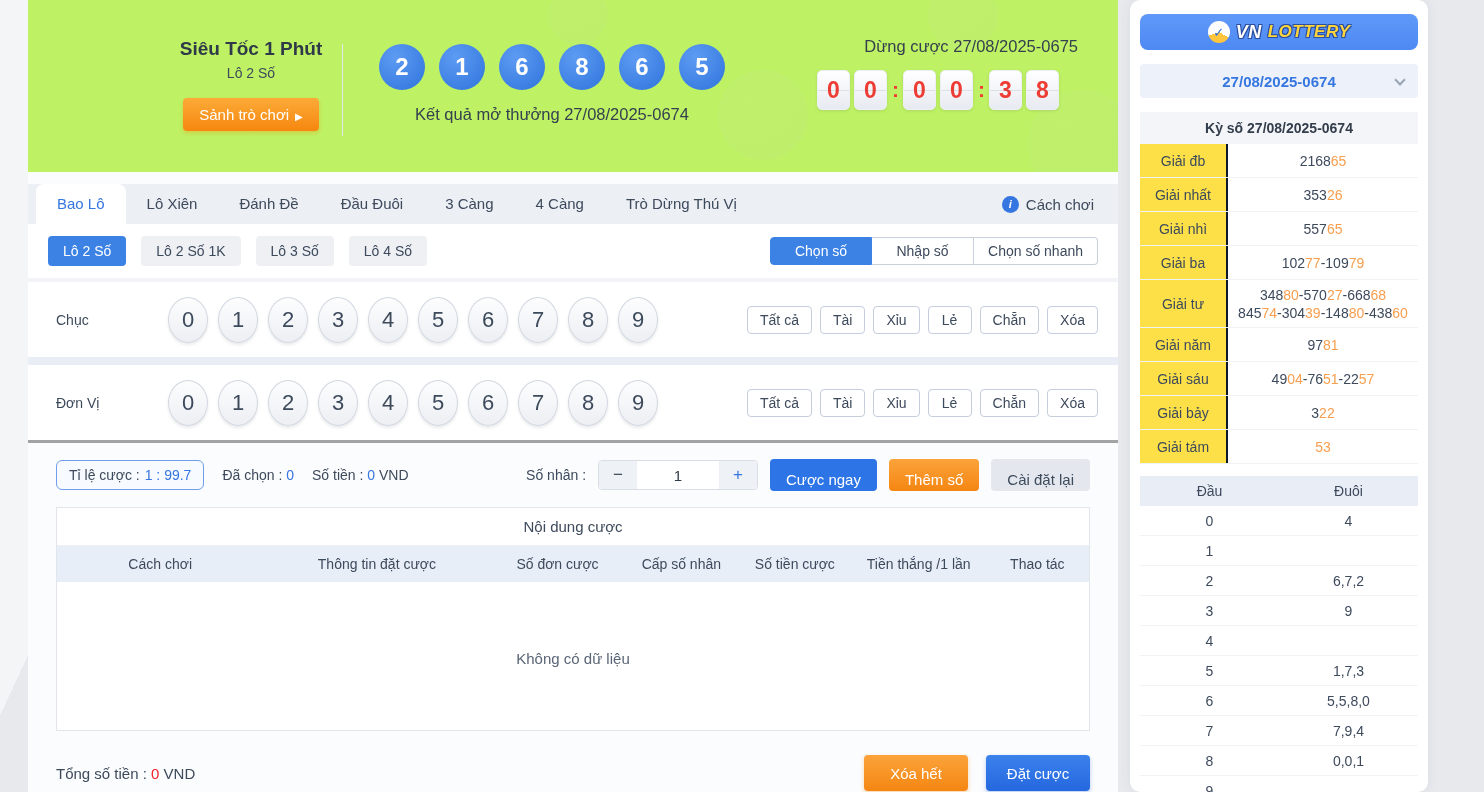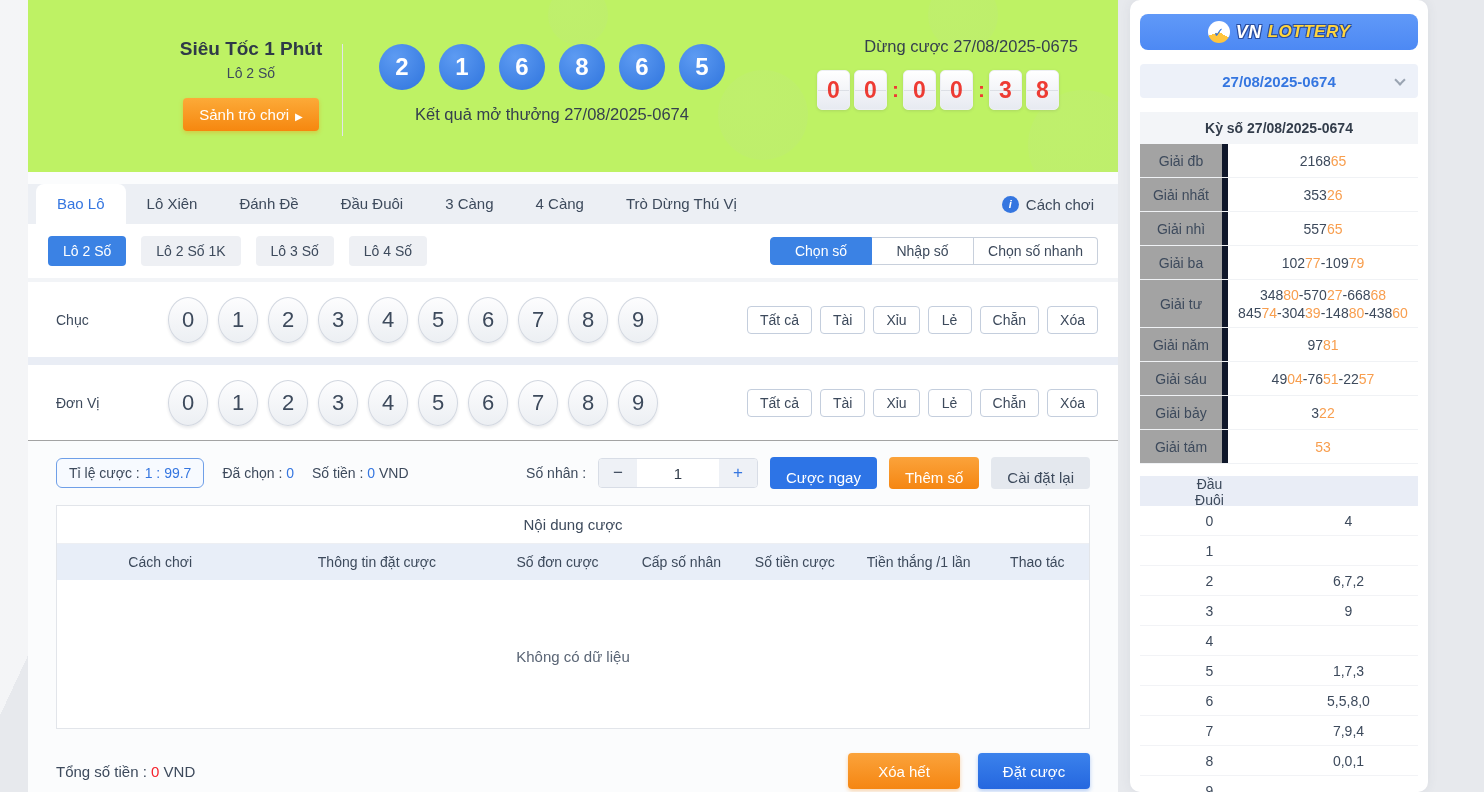--- a/index.html
+++ b/index.html
@@ -62,21 +62,21 @@
   .mode-switch { margin-left:auto; display:flex; }
   .seg { height:28px; min-width:102px; padding:0 14px; background:#fff; border:1px solid #c8d0dc; border-left-width:0;
     color:#3d4a5c; font-size:14px; cursor:pointer; font-family:inherit; }
   .seg:first-child { border-left-width:1px; border-radius:4px 0 0 4px; }
   .seg:last-child { border-radius:0 4px 4px 0; }
   .seg.active { background:#3b82e4; border-color:#3b82e4; color:#fff; }
 
   .picker-top-strip { height:4px; background:#f2f4f7; }
   .pick-row { height:75px; background:#fff; display:flex; align-items:center; padding:0 20px; }
   .row-gap { height:8px; background:#e9edf5; }
-  .picker-wrap { border-bottom:1px solid #a3a3a3; }
+  .picker-wrap { border-bottom:3px solid #a3a3a3; }
   .pick-label { width:120px; font-size:14px; color:#3d4a5c; padding-left:8px; }
   .digits { display:flex; gap:10px; }
   .digit-ball { width:40px; height:46px; border-radius:50%; background:linear-gradient(180deg,#fdfdfe,#eceff3);
     border:1px solid #d2d7e0; box-shadow:0 2px 3px rgba(40,50,70,.10); color:#3d4a5c; font-size:22px;
     display:flex; align-items:center; justify-content:center; cursor:pointer; }
   .quick { margin-left:auto; display:flex; gap:8px; }
   .qbtn { height:28px; min-width:44px; padding:0 12px; background:#fff; border:1px solid #c4cedd; border-radius:4px;
     color:#3d4a5c; font-size:14px; cursor:pointer; font-family:inherit; }
 
   .bet-bar { height:64px; display:flex; align-items:center; padding:0 28px; background:#fbfcfd; }
@@ -99,21 +99,21 @@
   .bt-title { height:38px; line-height:38px; text-align:center; font-size:15px; color:#3d4a5c; border-bottom:1px solid #edeff3; }
   .bt-head { height:36px; background:#e8eef8; display:flex; align-items:center; }
   .bt-col { font-size:14px; color:#3d4a5c; text-align:center; }
   .c0{width:20%} .c1{width:22%} .c2{width:13%} .c3{width:11%} .c4{width:11%} .c5{width:13%} .c6{width:10%}
   .bt-empty { position:absolute; left:0; right:0; top:142px; text-align:center; font-size:15px; color:#5a6575; }
 
   .m-footer { margin:24px 28px 0; display:flex; align-items:center; }
   .total { font-size:15px; color:#3d4a5c; }
   .red { color:#f5222d; }
   .footer-btns { margin-left:auto; display:flex; gap:18px; }
-  .big-btn { width:112px; height:36px; border:none; border-radius:4px; font-size:15px; color:#fff; cursor:pointer; font-family:inherit; }
+  .big-btn { width:104px; height:36px; border:none; border-radius:4px; font-size:15px; color:#fff; cursor:pointer; font-family:inherit; }
   .bb-orange { background:linear-gradient(180deg,#fba33b,#f58612); box-shadow:0 2px 4px rgba(246,135,15,.35); }
   .bb-blue { background:linear-gradient(180deg,#3b82ec,#2567df); box-shadow:0 2px 4px rgba(45,116,230,.35); }
 
   
   .sidebar { position:absolute; left:1130px; top:0; width:298px; height:792px; background:#fff;
     border-radius:10px; box-shadow:0 0 12px rgba(60,70,90,.07); padding:14px 10px 0; }
   .logo-banner { height:36px; border-radius:8px; background:linear-gradient(180deg,#6099f8,#4d89f4);
     display:flex; align-items:center; justify-content:center; gap:6px; cursor:pointer; }
   .logo-icon { width:22px; height:22px; border-radius:50%;
     background:conic-gradient(from 120deg, #ffc53d 0 130deg, #ffffff 130deg 360deg);
@@ -123,27 +123,27 @@
   .logo-lottery { font-size:17px; font-weight:900; font-style:italic; color:#ffd53e; letter-spacing:.5px;
     text-shadow:-1px -1px 0 #2a4ea0, 1px -1px 0 #2a4ea0, -1px 1px 0 #2a4ea0, 1px 1px 0 #2a4ea0; }
   .period-select { margin-top:14px; height:34px; background:#edf1f9; border-radius:4px; position:relative;
     display:flex; align-items:center; justify-content:center; font-size:15px; font-weight:bold; color:#3576e0; cursor:pointer; }
   .chev { position:absolute; right:14px; top:12px; width:8px; height:8px; border-left:2px solid #9aa4b2;
     border-bottom:2px solid #9aa4b2; transform:rotate(-45deg); }
   .results-title { margin-top:14px; height:32px; background:#f3f5f8; display:flex; align-items:center; justify-content:center;
     font-size:14px; font-weight:bold; color:#333d4b; }
   .prow { display:flex; border-bottom:1px solid #f0f2f5; min-height:34px; }
   .prow.tall { min-height:48px; }
-  .plabel { width:88px; background:#a3a3a3; border-right:6px solid #0f172a; display:flex; align-items:center;
+  .plabel { width:88px; background:#fde047; border-right:2px solid #0f172a; display:flex; align-items:center;
     justify-content:center; font-size:14px; color:#3d4a5c; }
   .pval { flex:1; display:flex; flex-direction:column; align-items:center; justify-content:center; font-size:14px; line-height:18px; }
   .pline { white-space:nowrap; }
   .pdark { color:#3d4a5c; }
   .porange { color:#f89e4e; }
-  .ht-head { margin-top:12px; height:30px; background:#e9edf6; display:flex; font-size:14px; color:#3d4a5c;flex-direction:column; }
+  .ht-head { margin-top:12px; height:30px; background:#e9edf6; display:flex; font-size:14px; color:#3d4a5c; }
   .ht-head > div { width:50%; display:flex; align-items:center; justify-content:center; }
   .htrow { height:30px; display:flex; border-bottom:1px solid #f2f3f6; font-size:14px; color:#3d4a5c; }
   .htc { width:50%; display:flex; align-items:center; justify-content:center; }
 </style>
 </head>
 <body>
 
 <div class="main-panel">
 
   <div class="m-header">

